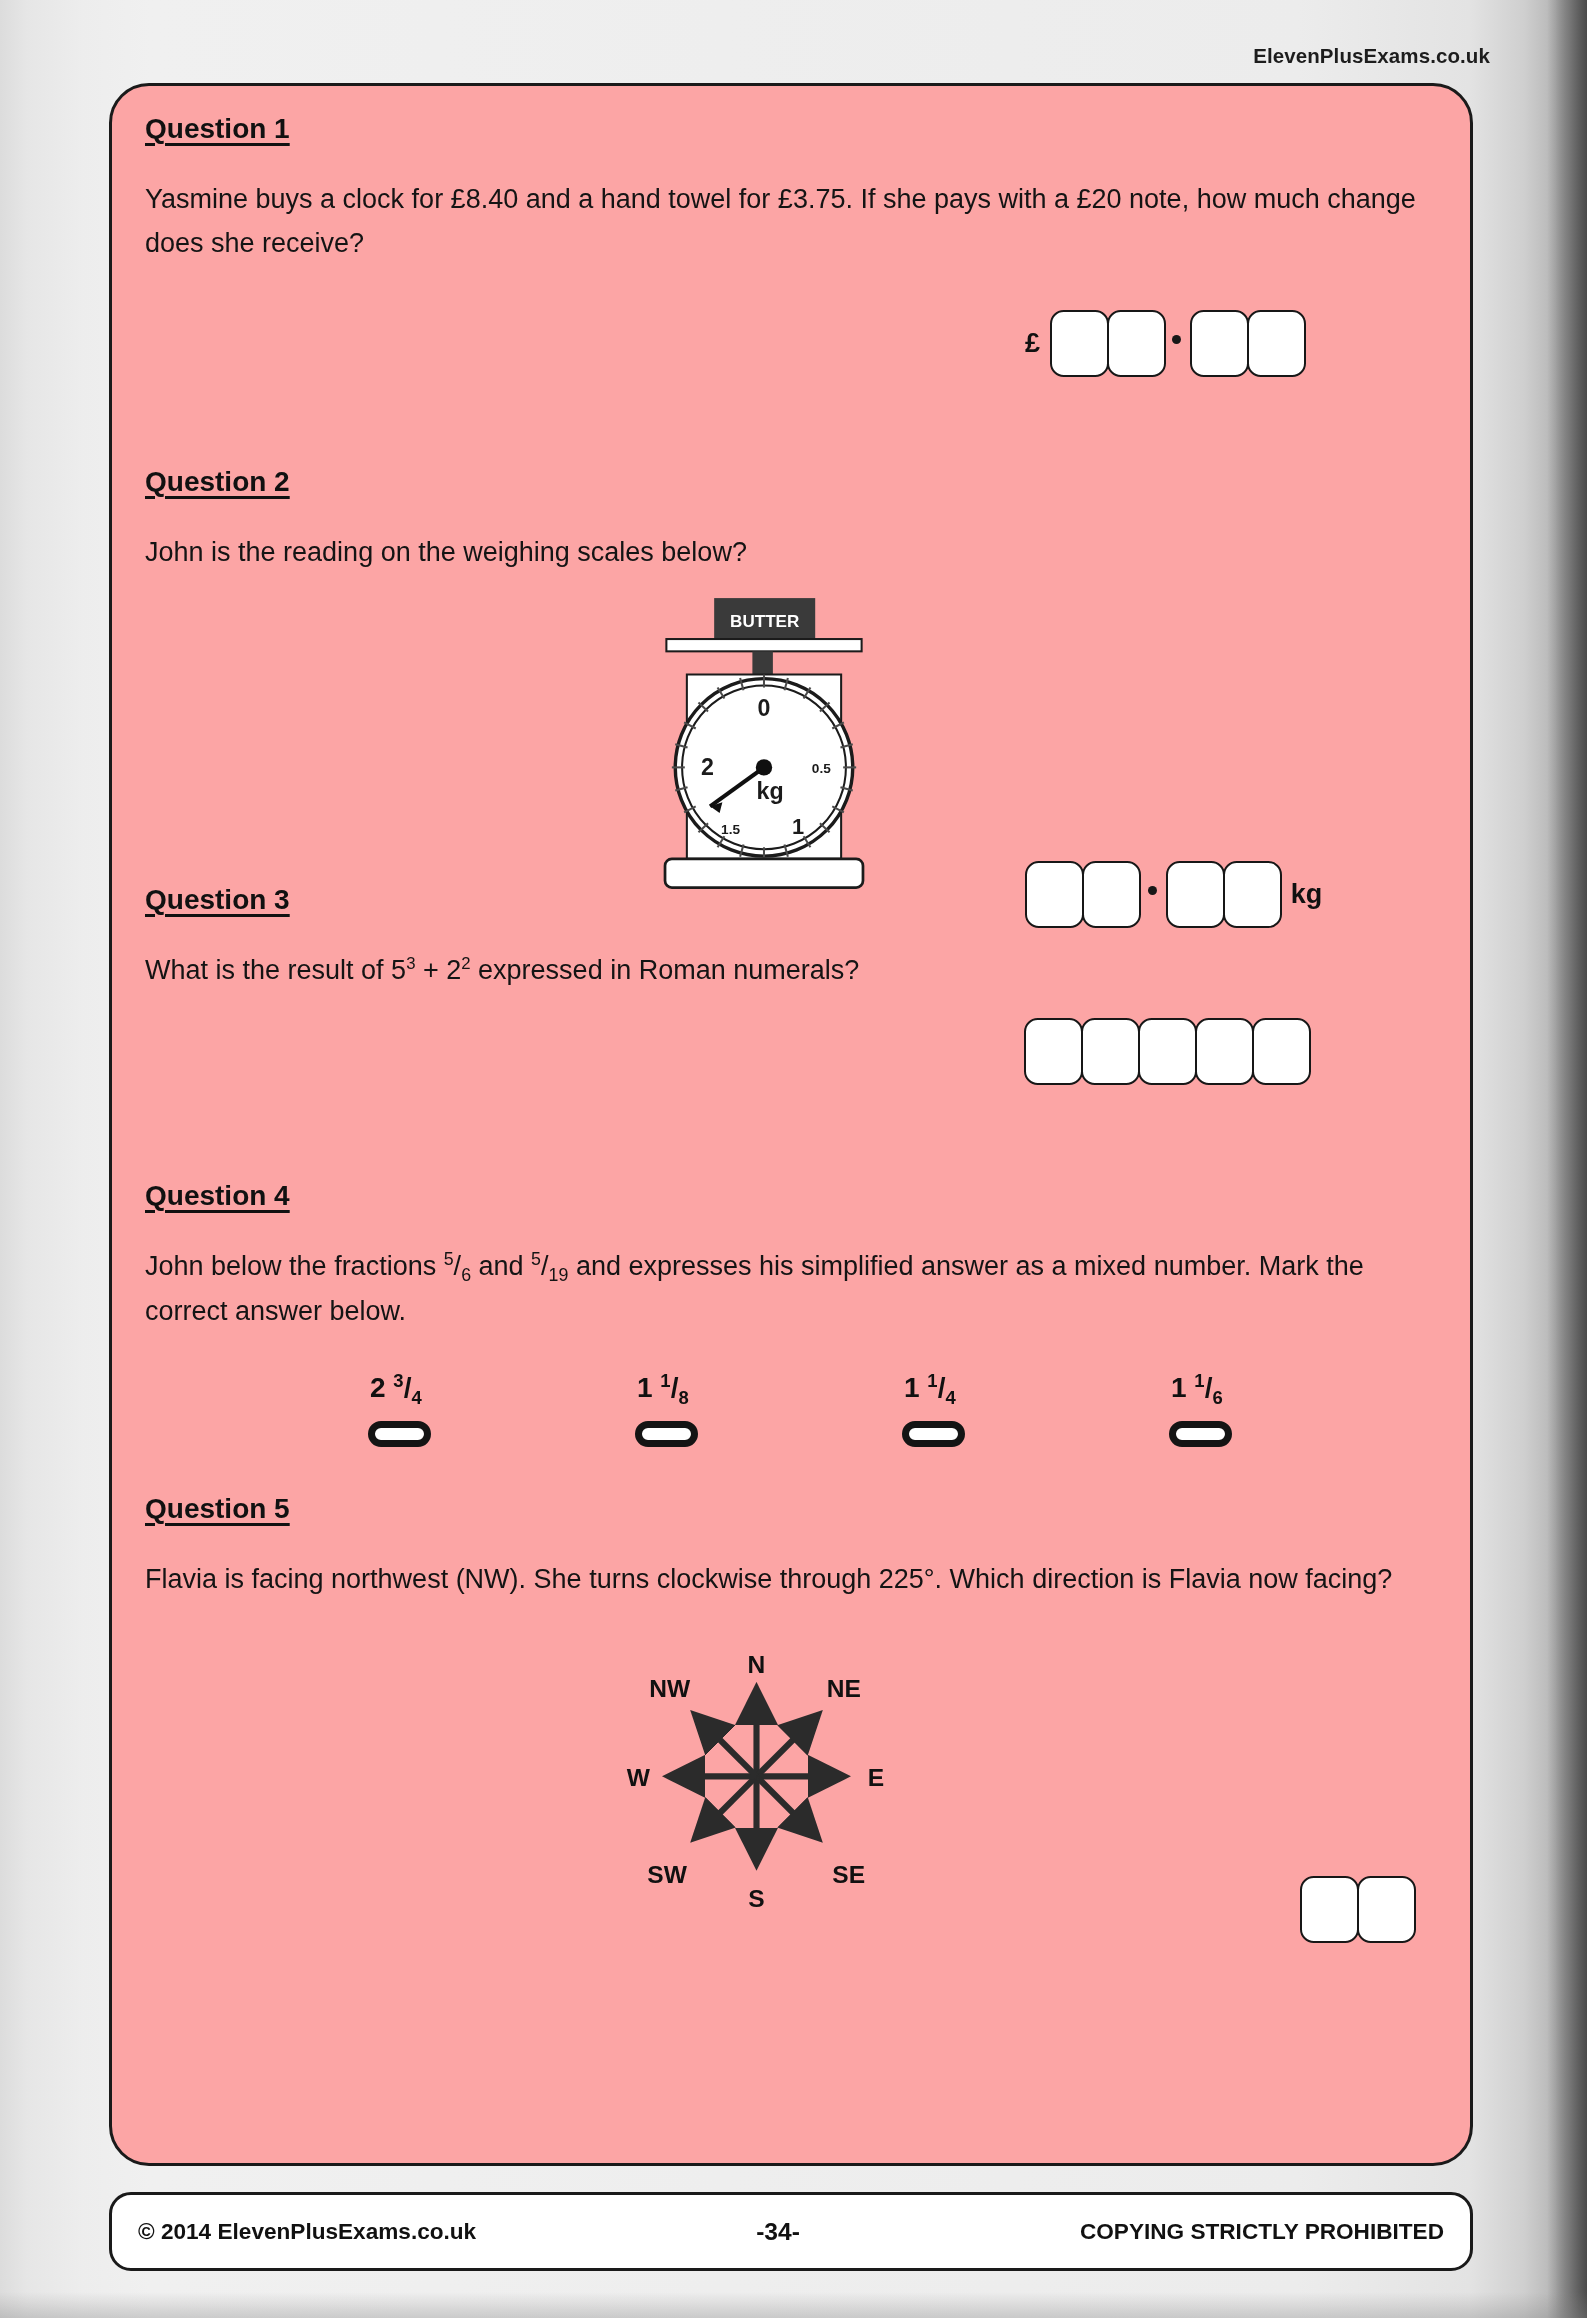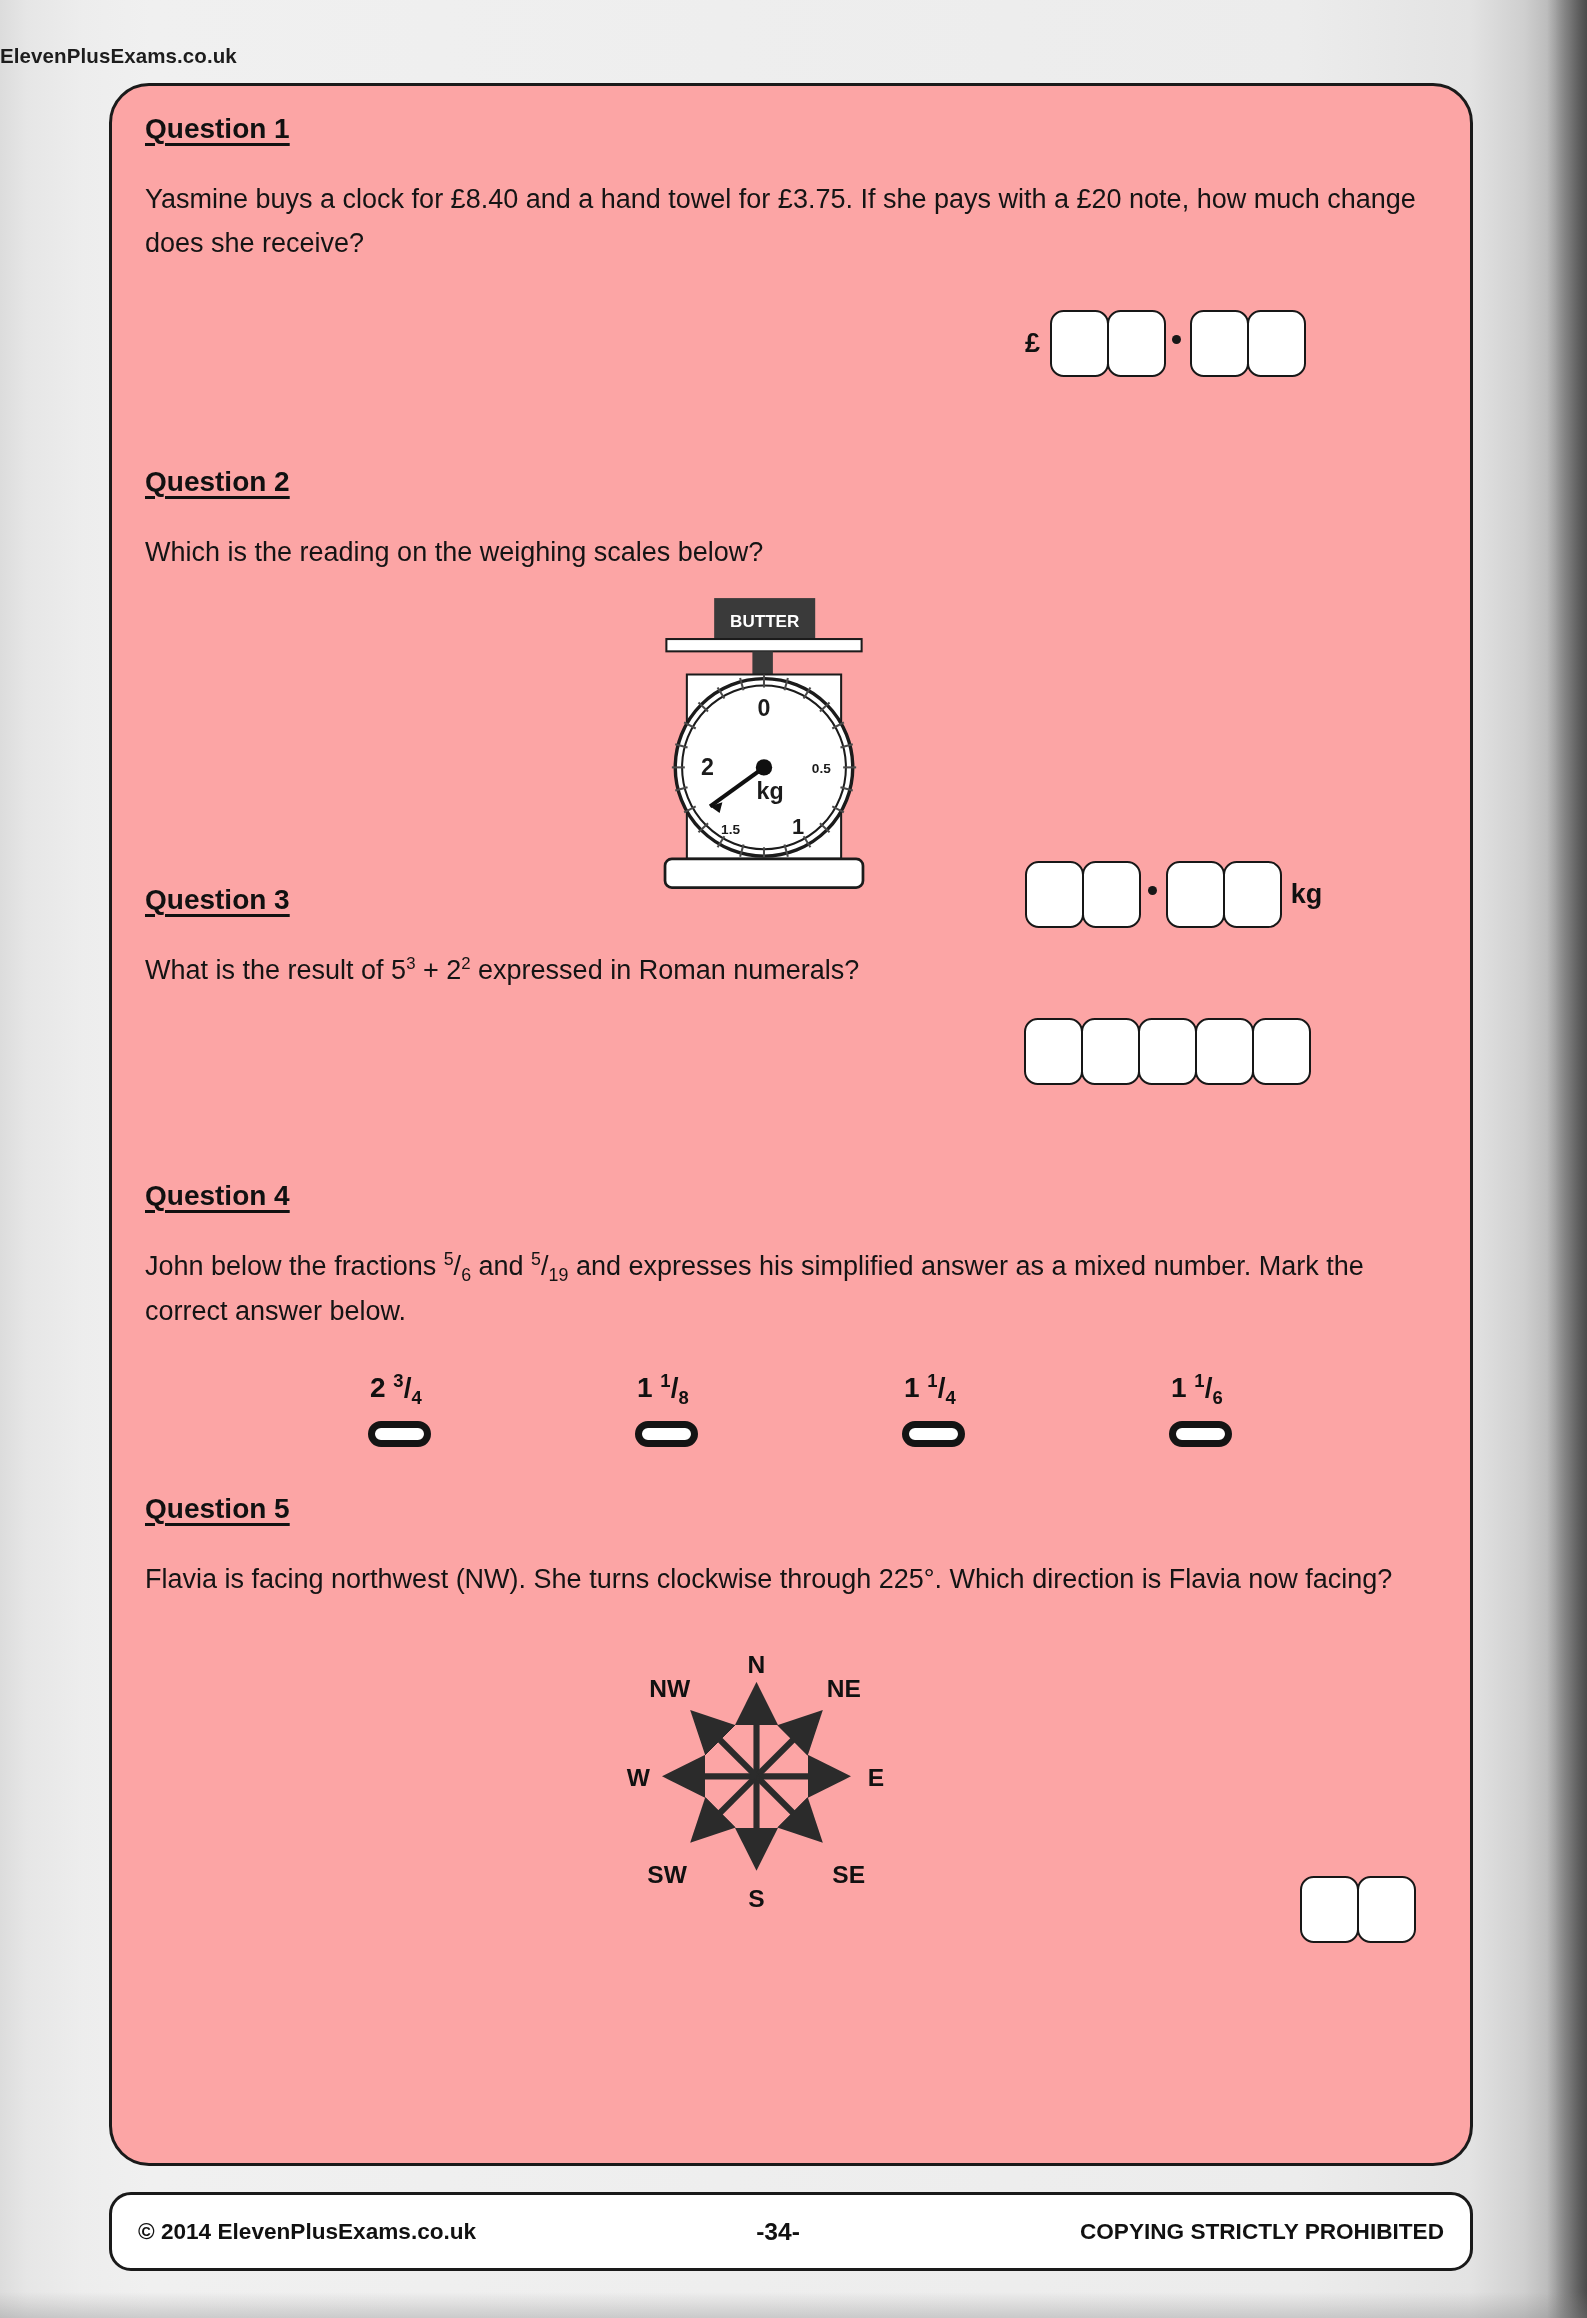--- a/index.html
+++ b/index.html
@@ -45,21 +45,21 @@
     width: 100%; height: 27px;
     background: linear-gradient(180deg, rgba(150,150,150,0) 0%, rgba(130,130,130,0.35) 100%);
   }
 
   
   .site-header {
     position: absolute;
     top: 44px;
     left: 0;
     width: 1490px;
-    text-align: left;
+    text-align: right;
     font-size: 20.5px;
     font-weight: 700;
     color: #1d1d1d;
     letter-spacing: 0.1px;
     font-family: "Liberation Sans", sans-serif;
   }
 
   
   .content-frame {
     position: absolute;
@@ -230,21 +230,21 @@
         <div class="ans-box"></div>
         <div class="ans-box"></div>
         <div class="ans-dot"></div>
         <div class="ans-box"></div>
         <div class="ans-box"></div>
       </div>
     </div>
 
     <div style="position:absolute; left:0; top:353px; width:1285px;">
       <div class="q-title">Question 2</div>
-      <div class="q-body">Which is the reading on the weighing scales below?</div>
+      <div class="q-body">John is the reading on the weighing scales below?</div>
 
       <div class="scale-wrap">
         <svg width="226" height="314" viewBox="0 0 330 460">
 
           <rect x="92" y="6" width="148" height="60" fill="#3a3a3a"></rect>
           <text x="166" y="48" text-anchor="middle" font-family="Liberation Sans, sans-serif" font-size="25" font-weight="700" fill="#ffffff">BUTTER</text>
 
           <rect x="22" y="66" width="286" height="18" fill="#ffffff" stroke="#1b1b1b" stroke-width="3"></rect>
 
           <rect x="148" y="84" width="30" height="34" fill="#3a3a3a"></rect>

